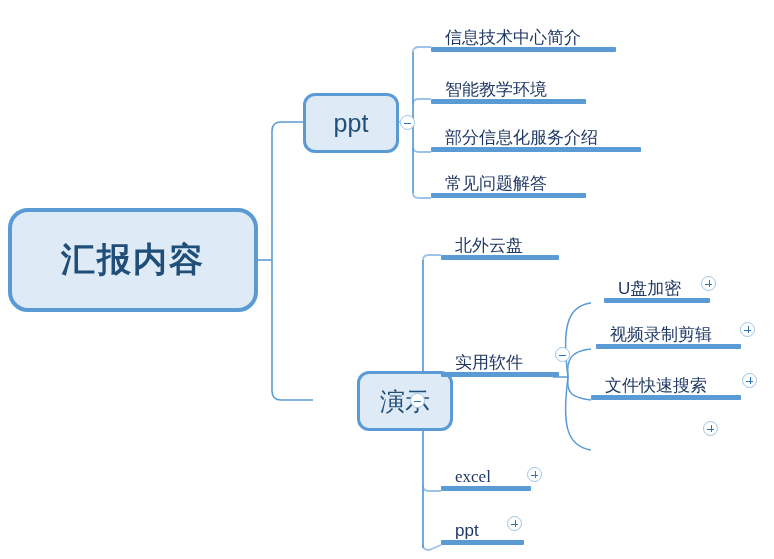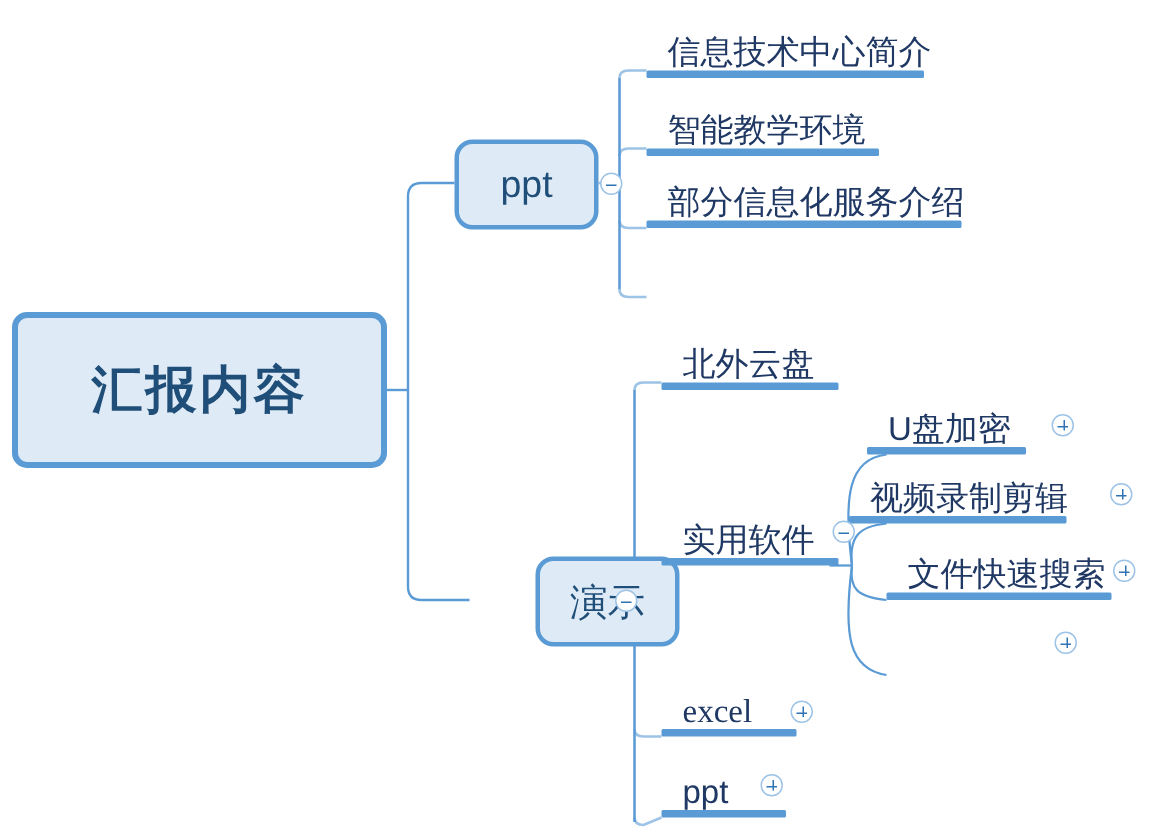--- a/index.html
+++ b/index.html
@@ -35,21 +35,21 @@
     justify-content: center;
     color: #1F4E79;
     z-index: 3;
   }
   .box-node.root {
     left: 8px;
     top: 208px;
     width: 250px;
     height: 104px;
     border-width: 4px;
-    border-radius: 10px;
+    border-radius: 20px;
     font-size: 34px;
     letter-spacing: 2px;
     font-weight: bold;
   }
   .box-node.l1 {
     width: 96px;
     height: 60px;
     font-size: 25px;
   }
   .box-node.l1.ppt-node  { left: 303px; top: 93px; }
@@ -58,21 +58,21 @@
   
   .ul-node {
     position: absolute;
     z-index: 3;
   }
   .ul-node .ul-label {
     position: absolute;
     bottom: 6px;
     left: 14px;
     white-space: nowrap;
-    font-size: 22px;
+    font-size: 17px;
     color: #1F3864;
     line-height: 1;
   }
   .ul-node .ul-bar {
     position: absolute;
     left: 0;
     bottom: 0;
     height: 5px;
     background: #5B9BD5;
     border-radius: 1px;
@@ -173,44 +173,48 @@
   <div class="ul-node" style="left:431px; top:72px; width:155px; height:32px;">
     <span class="ul-label">智能教学环境</span>
     <div class="ul-bar" style="width:155px;"></div>
   </div>
 
   <div class="ul-node" style="left:431px; top:120px; width:210px; height:32px;">
     <span class="ul-label">部分信息化服务介绍</span>
     <div class="ul-bar" style="width:210px;"></div>
   </div>
 
+  <div class="ul-node" style="left:431px; top:166px; width:155px; height:32px;">
+    <span class="ul-label">常见问题解答</span>
+    <div class="ul-bar" style="width:155px;"></div>
+  </div>
 
   <div class="box-node l1 yanshi-node">
     <span>演示</span>
   </div>
   <div class="toggle minus" style="left:410px; top:393px;"></div>
 
   <div class="ul-node" style="left:441px; top:228px; width:118px; height:32px;">
     <span class="ul-label">北外云盘</span>
     <div class="ul-bar" style="width:118px;"></div>
   </div>
 
   <div class="ul-node" style="left:441px; top:345px; width:118px; height:32px;">
     <span class="ul-label">实用软件</span>
     <div class="ul-bar" style="width:118px;"></div>
   </div>
   <div class="toggle minus" style="left:555px; top:347px;"></div>
 
-  <div class="ul-node" style="left:578px; top:271px; width:106px; height:32px;">
+  <div class="ul-node" style="left:604px; top:271px; width:106px; height:32px;">
     <span class="ul-label">U盘加密</span>
     <div class="ul-bar" style="width:106px;"></div>
   </div>
   <div class="toggle plus" style="left:701px; top:276px;"></div>
 
-  <div class="ul-node" style="left:566px; top:317px; width:145px; height:32px;">
+  <div class="ul-node" style="left:596px; top:317px; width:145px; height:32px;">
     <span class="ul-label">视频录制剪辑</span>
     <div class="ul-bar" style="width:145px;"></div>
   </div>
   <div class="toggle plus" style="left:740px; top:322px;"></div>
 
   <div class="ul-node" style="left:591px; top:368px; width:150px; height:32px;text-decoration:underline;">
     <span class="ul-label">文件快速搜索</span>
     <div class="ul-bar" style="width:150px;"></div>
   </div>
   <div class="toggle plus" style="left:742px; top:373px;"></div>

